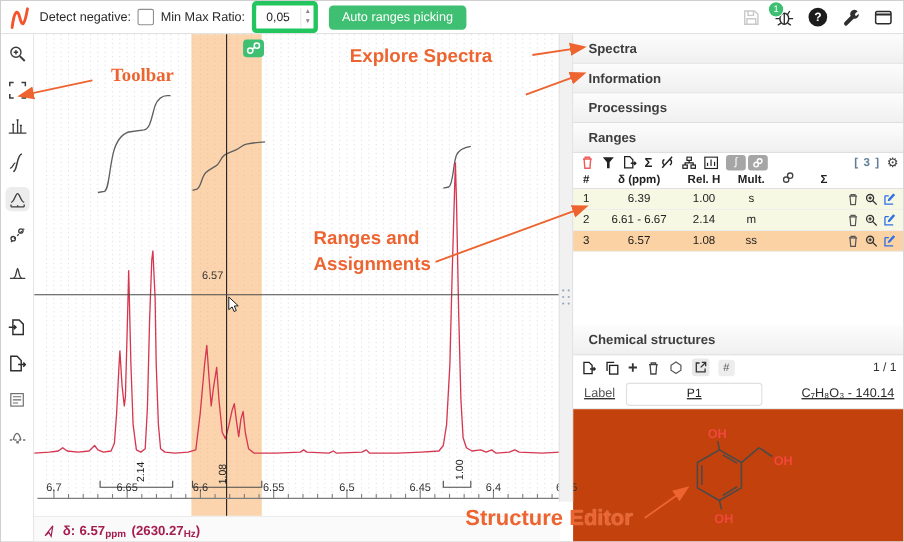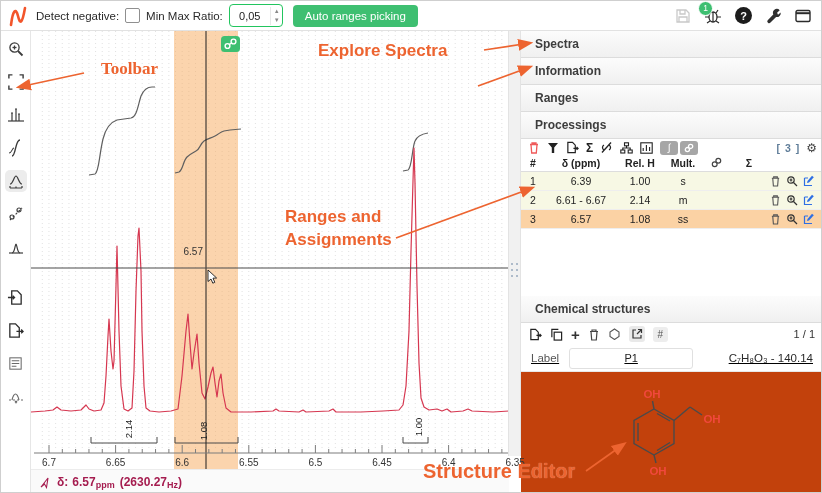--- a/index.html
+++ b/index.html
@@ -2,40 +2,40 @@
 <html><head>
 <meta charset="utf-8">
 <style>
   html,body{margin:0;padding:0;background:#e9e9e9;font-family:"Liberation Sans",sans-serif;}
   .app{position:relative;width:822px;height:493px;background:#fff;border:1px solid #cfcfcf;box-sizing:border-box;overflow:hidden;}
   
   .hdr{position:absolute;left:0;top:0;width:822px;height:30px;border-bottom:1px solid #e2e2e2;display:flex;align-items:center;box-sizing:border-box;background:#fff;z-index:5;}
   .hdr .lbl{font-size:11.5px;color:#2a2a2a;margin-right:6px;white-space:nowrap;}
   .logo{margin:0 8px 0 8px;display:flex;align-items:center;}
   .chk{width:13px;height:13px;border:1.4px solid #8f8f8f;border-radius:2px;margin-right:6px;background:#fff;}
-  .ratio{width:52px;height:21px;border:1px solid #22c55e;border-radius:4px;display:flex;align-items:center;margin-right:10px;overflow:hidden;background:#fff;}
+  .ratio{width:52px;height:21px;border:4px solid #22c55e;border-radius:4px;display:flex;align-items:center;margin-right:10px;overflow:hidden;background:#fff;}
   .ratio input{width:36px;border:0;outline:0;font-size:11px;text-align:center;font-family:inherit;color:#222;}
   .spin{display:flex;flex-direction:column;border-left:1px solid #e8e8e8;}
   .spin span{font-size:6px;color:#888;line-height:5px;padding:2px 3px;cursor:pointer;}
   .btn-green{height:22px;background:#3ebf71;color:#fff;font-size:11.5px;border:none;border-radius:4px;padding:0 12px;font-family:inherit;cursor:pointer;}
   .hdr-right{margin-left:auto;display:flex;align-items:center;gap:13px;padding-right:12px;}
   .pill{height:22px;border:1px solid #c9c9c9;border-radius:11px;background:#fff;display:flex;align-items:center;gap:6px;padding:0 10px;font-size:11px;color:#333;cursor:pointer;}
   .caret{width:0;height:0;border-left:4px solid transparent;border-right:4px solid transparent;border-top:4px solid #555;}
   .hicon{position:relative;display:flex;align-items:center;cursor:pointer;}
   .badge{position:absolute;left:-6px;top:-6px;width:13px;height:13px;border-radius:50%;background:#3ebf71;color:#fff;font-size:8.5px;display:flex;align-items:center;justify-content:center;border:1.5px solid #fff;}
   .help-circ{width:17px;height:17px;border-radius:50%;background:#1c1c1c;color:#fff;font-size:11px;font-weight:bold;display:flex;align-items:center;justify-content:center;}
   
   .ltb{position:absolute;left:0;top:30px;width:30px;height:463px;border-right:1px solid #e6e6e6;background:#fff;display:flex;flex-direction:column;align-items:center;padding-top:7px;gap:11px;box-sizing:border-box;z-index:4;}
   .ltb .t{width:22px;height:22px;display:flex;align-items:center;justify-content:center;cursor:pointer;border-radius:5px;}
   .ltb .t.active{background:#ececec;}
   .ltb .gap{height:6px;}
   
   .spec{position:absolute;left:30px;top:30px;width:490px;height:463px;background:#fff;}
   .spec svg.plot{position:absolute;left:0;top:0;pointer-events:none;}
-  .xlab{position:absolute;top:426px;transform:translateX(-50%);font-size:10px;color:#333;z-index:2;}
+  .xlab{position:absolute;top:407px;transform:translateX(-50%);font-size:10px;color:#333;z-index:2;}
   .int-lab{position:absolute;font-size:9.5px;color:#222;transform:translate(-50%,-50%) rotate(-90deg);z-index:2;}
   .chl{position:absolute;left:132px;top:215px;width:40px;text-align:right;font-size:10px;color:#333;z-index:2;}
   .status{position:absolute;left:0;top:438px;width:478px;height:25px;background:#fafafa;border-top:1px solid #ececec;display:flex;align-items:center;padding-left:8px;box-sizing:border-box;z-index:2;color:#a51c4f;font-weight:bold;}
   .status .v{font-size:12px;}
   .status .u{font-size:9px;align-self:flex-end;padding-bottom:4px;}
   .status svg{margin-right:6px;}
   
   .divider{position:absolute;left:507px;top:30px;width:13px;height:425px;background:#f1f1f1;border-left:1px solid #e3e3e3;border-right:1px solid #e3e3e3;box-sizing:border-box;z-index:3;cursor:col-resize;}
   .grip{position:absolute;left:2px;top:232px;width:7px;height:16px;display:grid;grid-template-columns:repeat(2,1fr);gap:2px;}
   .grip i{width:2px;height:2px;border-radius:50%;background:#97a9bc;}
@@ -389,22 +389,22 @@
         <i></i>
         <i></i>
         <i></i>
         <i></i>
       </span>
   </div>
 
   <div class="rp">
     <div class="acc">Spectra</div>
     <div class="acc">Information</div>
+    <div class="acc">Processings</div>
     <div class="acc">Ranges</div>
-    <div class="acc">Processings</div>
 
     <div class="rtb">
       <span class="ic">
           <svg width="12" height="13" viewBox="0 0 12 13" stroke="#ef5a5a" stroke-width="1.3" fill="none">
             <path d="M2,3.5 H10 M4,3.5 V2 H8 V3.5 M3,3.5 L3.7,12 H8.3 L9,3.5"></path>
           </svg>
         </span>
       <span class="ic">
           <svg width="12" height="12" viewBox="0 0 12 12">
             <polygon points="1,1 11,1 7.2,5.5 7.2,11 4.8,11 4.8,5.5" fill="#222"></polygon>

